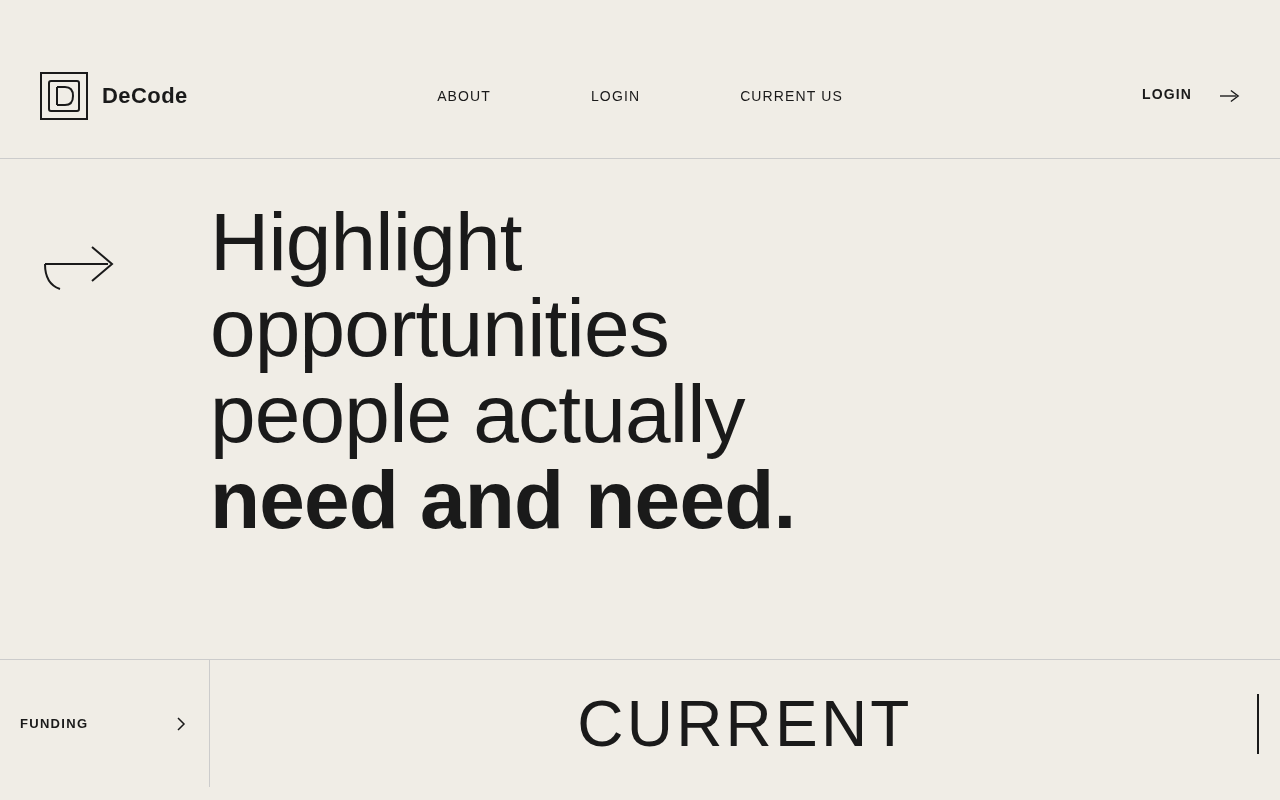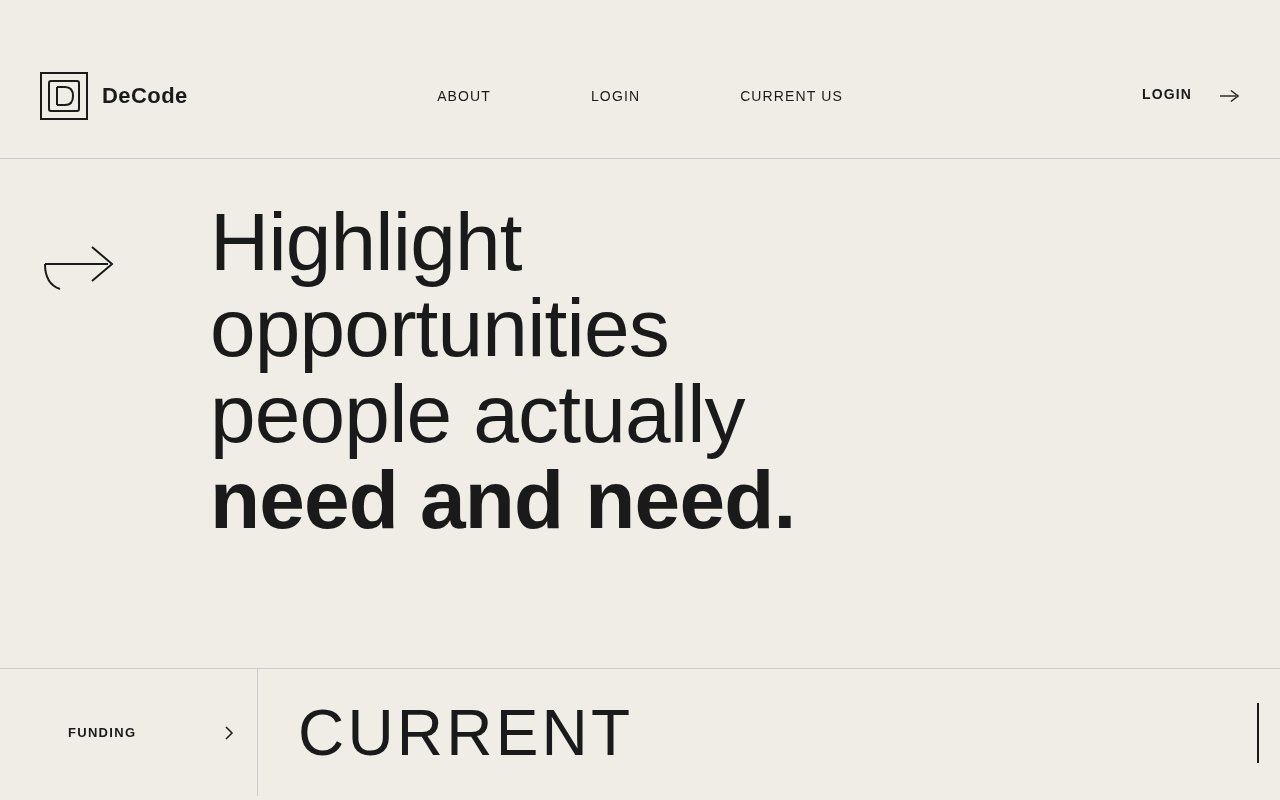--- a/index.html
+++ b/index.html
@@ -139,27 +139,26 @@
       font-size: 16px;
       line-height: 1.5;
       color: #7a7a5a;
       font-weight: 400;
       max-width: 600px;
     }
 
     
     .bottom-section {
       position: absolute;
-      bottom: 4px;
+      bottom: 13px;
       left: 0;
       right: 0;
       height: 128px;
       display: flex;
       border-top: 1px solid #ccc;
-      padding-left: 48px;
     }
 
     .bottom-left {
       width: 210px;
       border-right: 1px solid #ccc;
       display: flex;
       align-items: center;
       justify-content: space-between;
       padding: 0 20px;
       cursor: pointer;
@@ -179,20 +178,21 @@
       align-items: center;
       justify-content: center;
     }
 
     .bottom-right {
       flex: 1;
       display: flex;
       align-items: center;
       padding: 0 40px;
       position: relative;
+      justify-content: center;
     }
 
     .current-text {
       font-size: 64px;
       font-weight: 400;
       letter-spacing: 0.05em;
       color: #1a1a1a;
       font-family: 'Helvetica Neue', Arial, sans-serif;
     }
 

